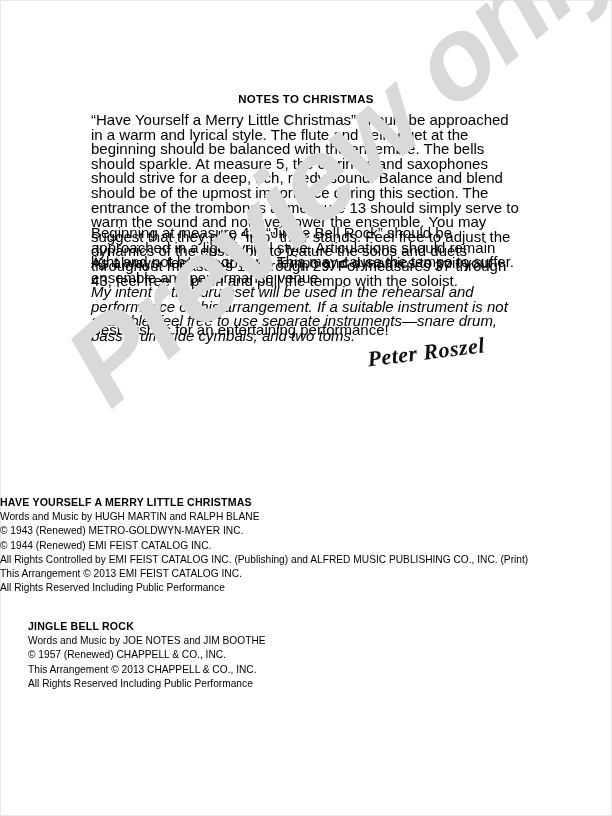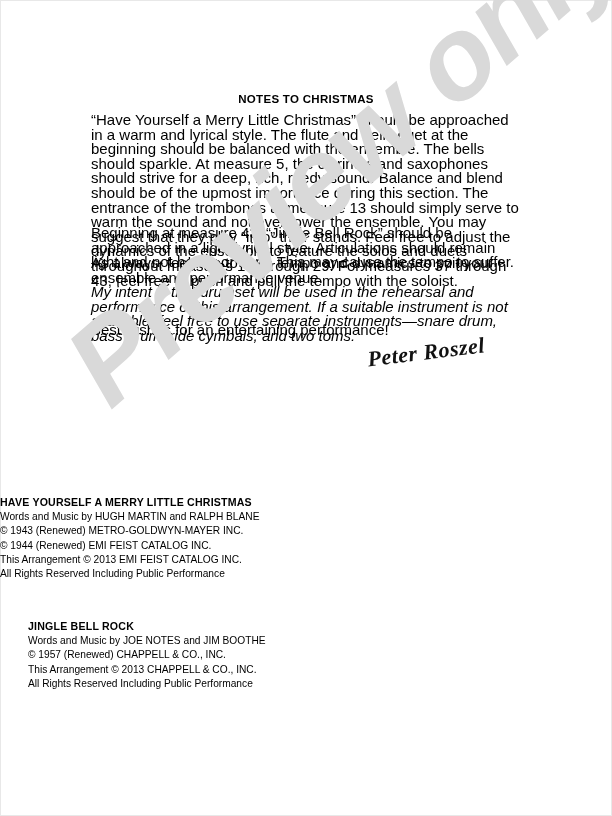--- a/index.html
+++ b/index.html
@@ -144,20 +144,21 @@
     <div class="body-block p4">My intent is that drumset will be used in the rehearsal and performance of this arrangement. If a suitable instrument is not available, feel free to use separate instruments—snare drum, bass drum, ride cymbals, and two toms.</div>
     <div class="body-block p5">Best wishes for an entertaining performance!</div>
 
     <div class="signature">Peter Roszel</div>
 
     <div class="credits credits-1">
       <span class="song-title">HAVE YOURSELF A MERRY LITTLE CHRISTMAS</span>
       <span class="line">Words and Music by HUGH MARTIN and RALPH BLANE</span>
       <span class="line">© 1943 (Renewed) METRO-GOLDWYN-MAYER INC.</span>
       <span class="line">© 1944 (Renewed) EMI FEIST CATALOG INC.</span>
+      <span class="line">All Rights Controlled by EMI FEIST CATALOG INC. (Publishing) and ALFRED MUSIC PUBLISHING CO., INC. (Print)</span>
       <span class="line">This Arrangement © 2013 EMI FEIST CATALOG INC.</span>
       <span class="line">All Rights Reserved Including Public Performance</span>
     </div>
 
     <div class="credits credits-2">
       <span class="song-title">JINGLE BELL ROCK</span>
       <span class="line">Words and Music by JOE NOTES and JIM BOOTHE</span>
       <span class="line">© 1957 (Renewed) CHAPPELL &amp; CO., INC.</span>
       <span class="line">This Arrangement © 2013 CHAPPELL &amp; CO., INC.</span>
       <span class="line">All Rights Reserved Including Public Performance</span>

